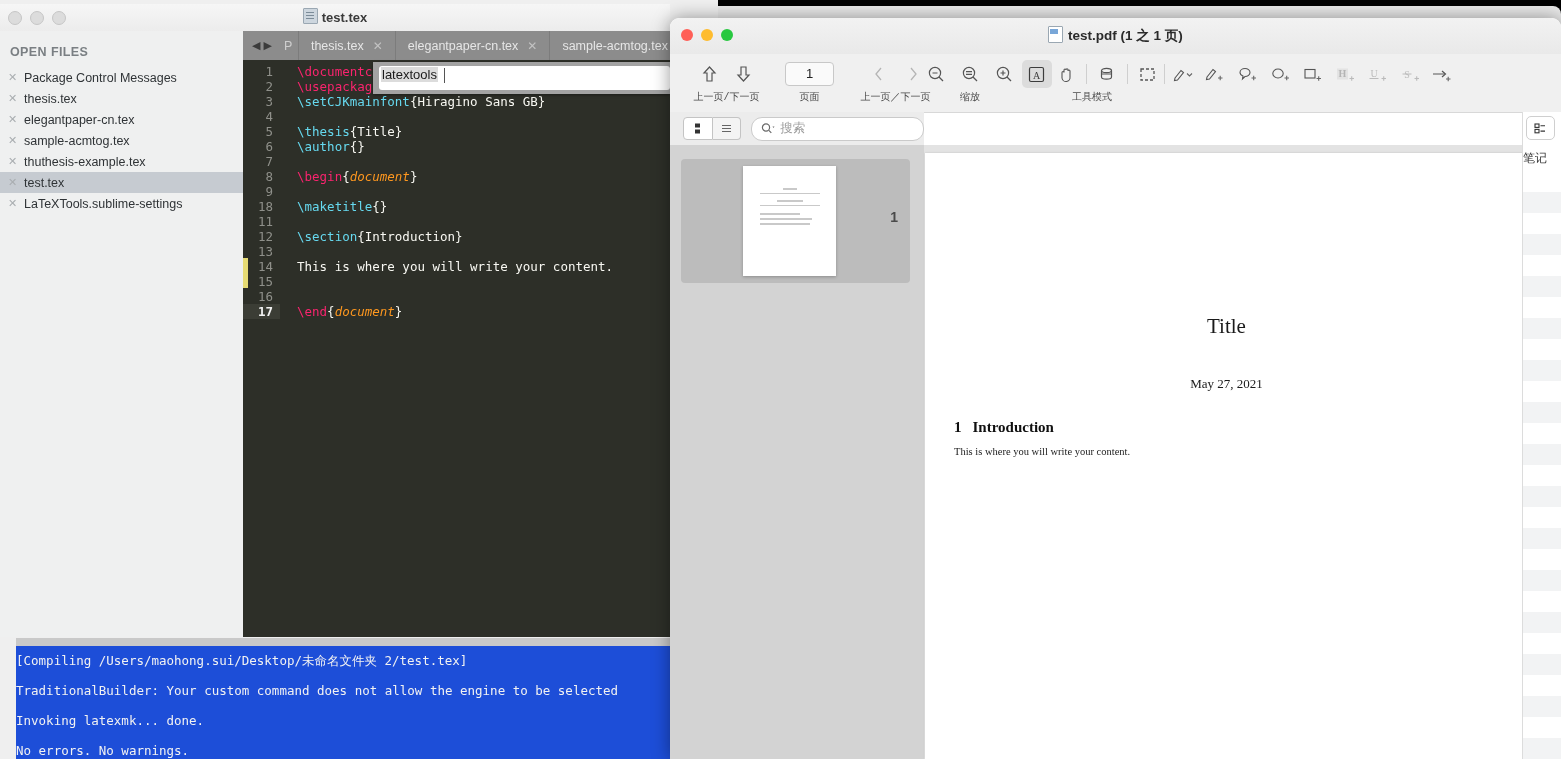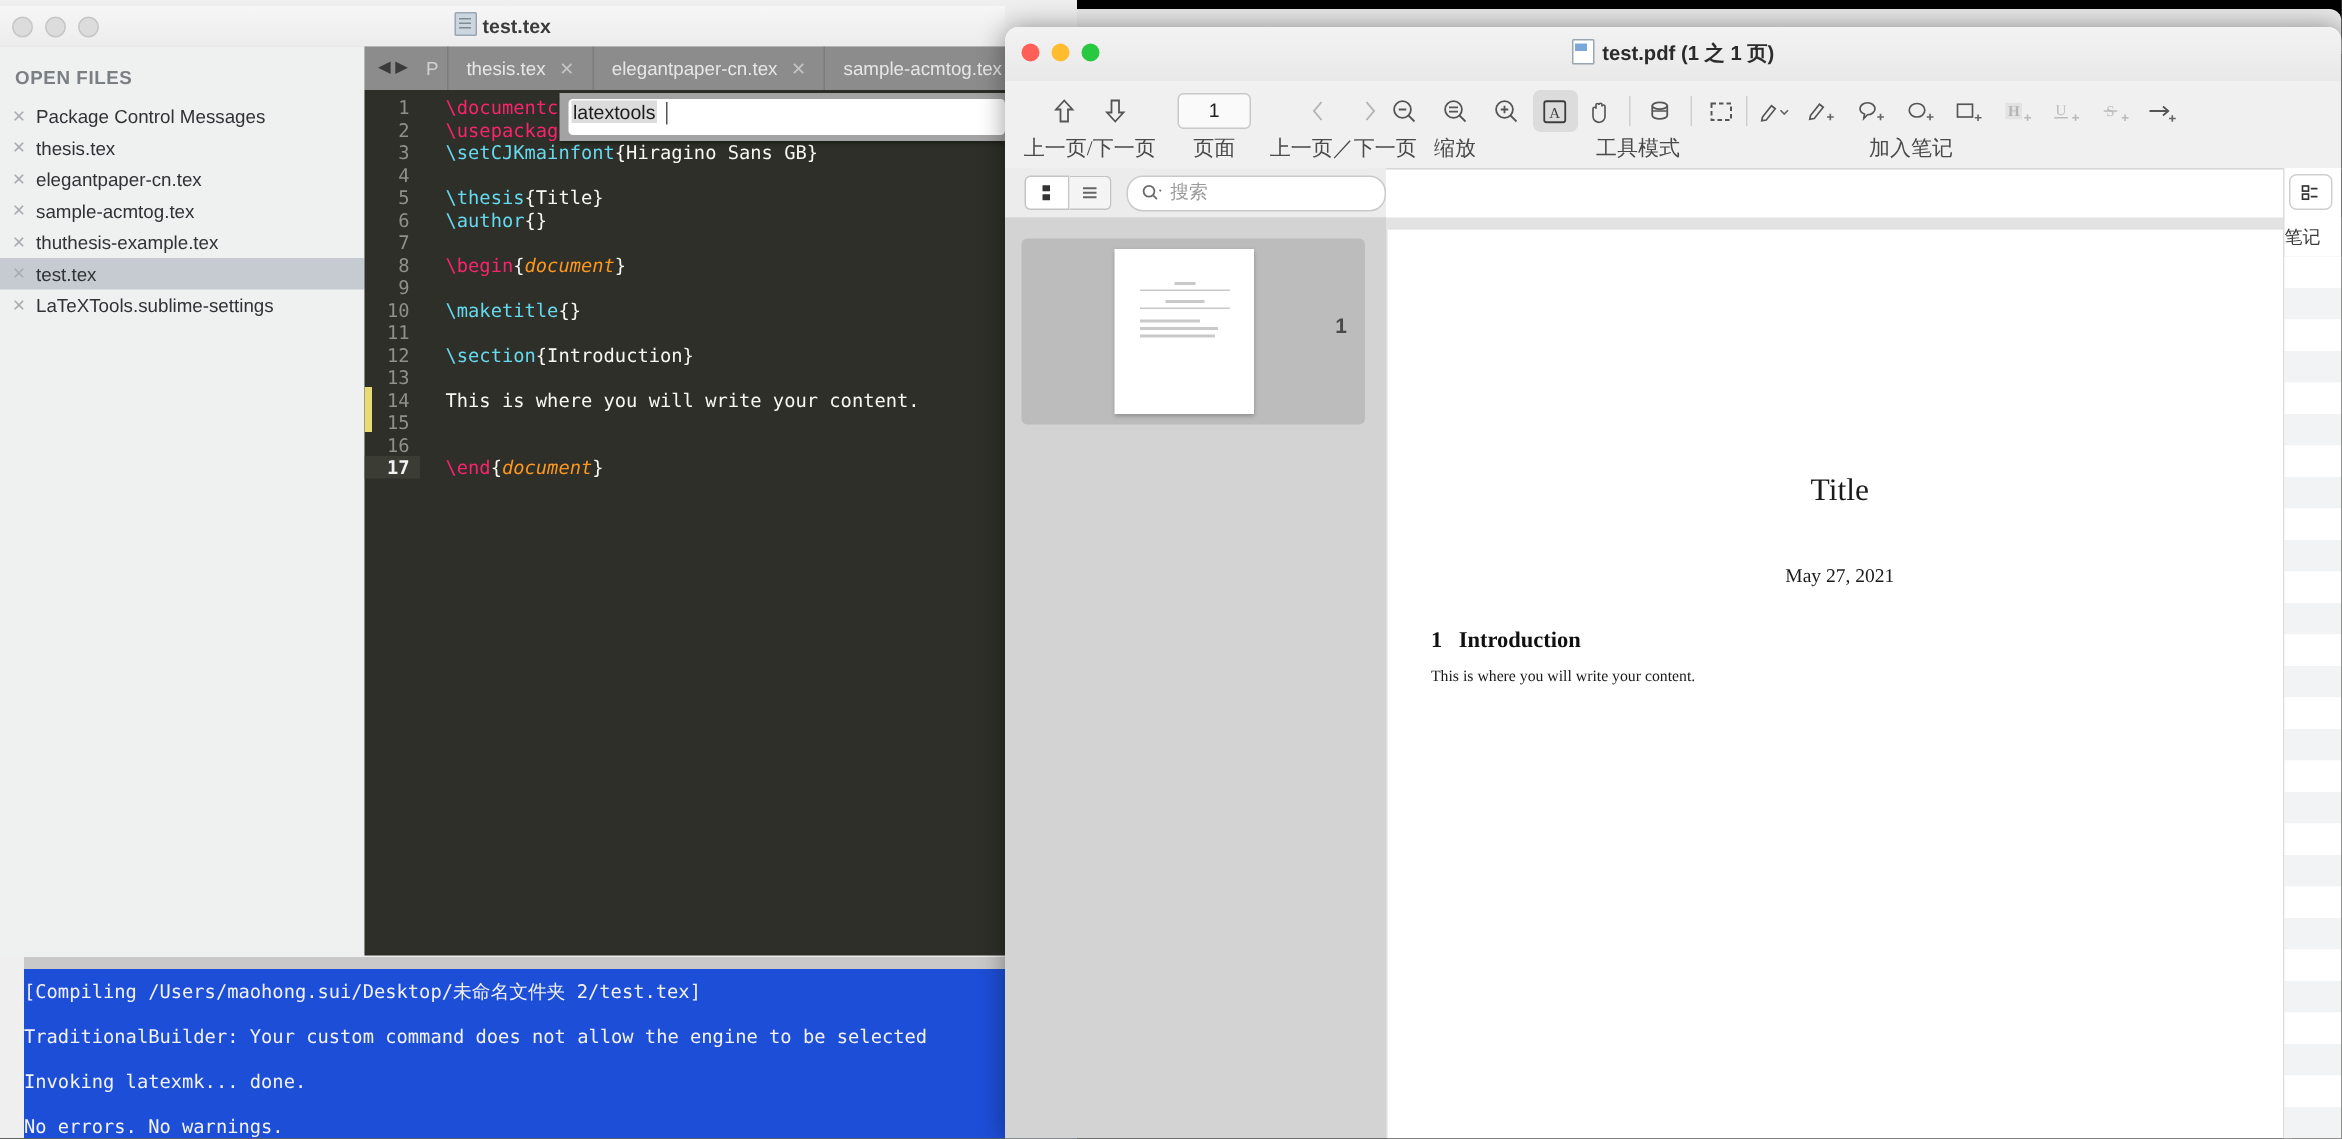--- a/index.html
+++ b/index.html
@@ -147,22 +147,22 @@
   }
   .pv-title .pdficon:after{
     content:""; position:absolute; left:1px; top:2px; width:8px; height:5px; background:#79a7d8;
   }
   .pv-toolbar {
     position:absolute; left:0; top:36px; width:100%; height:58px;
     background:#f0f0f0; border-bottom:1px solid #d8d8d8;
   }
   .tb-group { position:absolute; top:5px; text-align:center; }
   .tb-row { display:flex; align-items:center; justify-content:center; gap:0px; height:30px; }
-  .tb-label { font-size:14px; color:#4a4a4a; margin-top:1px; white-space:nowrap;
-              font-family:Liberation Serif, serif; }
+  .tb-label { font-size:10px; color:#4a4a4a; margin-top:1px; white-space:nowrap;
+              font-family:Liberation Mono, monospace; }
   .tb-btn { width:34px; height:28px; display:flex; align-items:center; justify-content:center; }
   .tb-btn.sel { background:#dcdcdc; border-radius:5px; }
   .tb-sepv { width:1px; height:20px; background:#cfcfcf; margin:0 5px; }
   .pagefield {
     width:47px; height:22px; border:1px solid #c8c8c8; border-radius:4px;
     background:#fafafa; font-size:13px; color:#222; text-align:center; line-height:22px;
   }
   .dimmed { opacity:.38; }
 
   .pv-searchbar {
@@ -313,21 +313,21 @@
       <div class="gutter">
         <div>1</div>
         <div>2</div>
         <div>3</div>
         <div>4</div>
         <div>5</div>
         <div>6</div>
         <div>7</div>
         <div>8</div>
         <div>9</div>
-        <div>10</div>
+        <div>18</div>
         <div>11</div>
         <div>12</div>
         <div>13</div>
         <div>14</div>
         <div>15</div>
         <div>16</div>
         <div class="cur">17</div>
       </div>
       <div class="codearea" id="codearea">
           <div><span class="k-pink">\documentcl</span></div>
@@ -543,21 +543,20 @@
           </div>
           <div class="tb-btn">
             <svg width="23" height="19" viewBox="0 0 23 19">
                 <line x1="2" y1="9" x2="14" y2="9" stroke="#555" stroke-width="1.2"></line>
                 <path d="M11 6 L14.5 9 L11 12" fill="none" stroke="#555" stroke-width="1.2"></path>
                 <line x1="15" y1="14" x2="19.5" y2="14" stroke="#666" stroke-width="1.1"></line>
                 <line x1="17.2" y1="11.8" x2="17.2" y2="16.2" stroke="#666" stroke-width="1.1"></line>
               </svg>
           </div>
         </div>
-        <div class="tb-label" style="margin-left:-70px;">加入笔记</div>
       </div>
     </div>
 
     <div class="pv-searchbar">
       <div class="segbtn l">
         <svg width="13" height="13" viewBox="0 0 13 13">
             <rect x="4" y="1.5" width="5" height="4" fill="#333"></rect>
             <rect x="4" y="7.5" width="5" height="4" fill="#333"></rect>
           </svg>
       </div>

